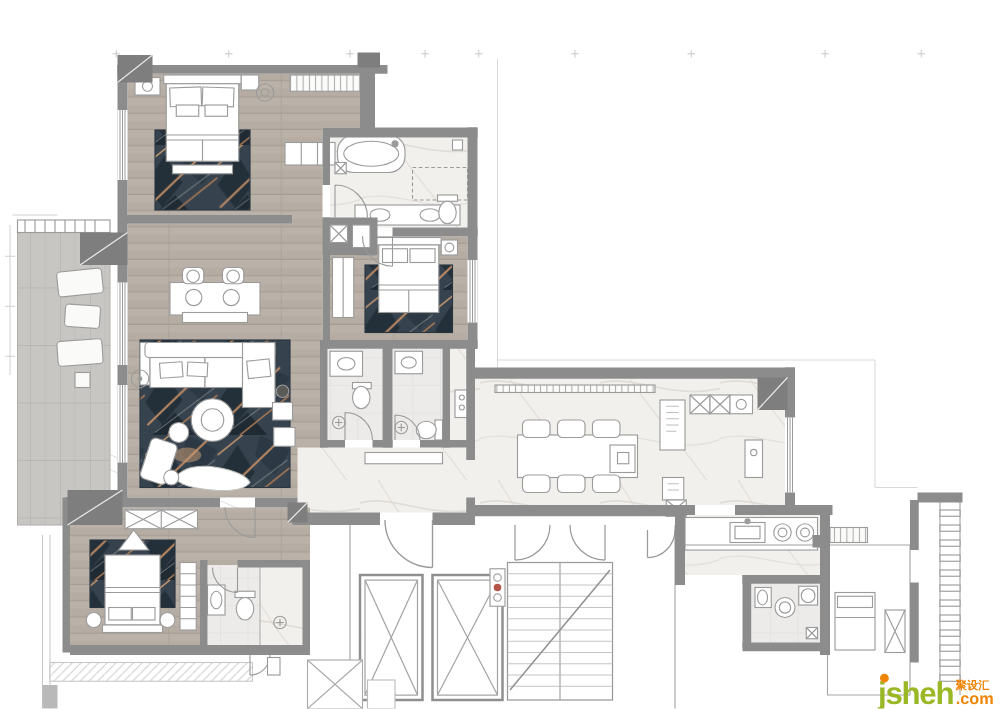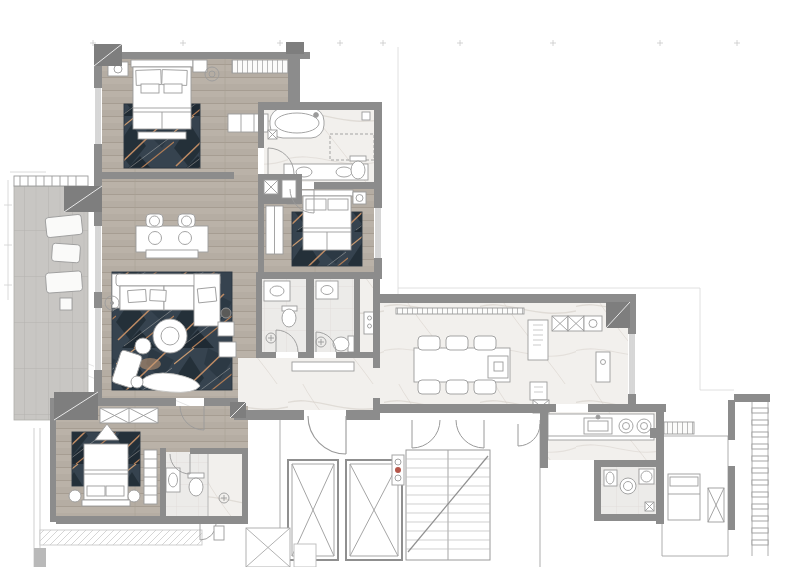--- a/index.html
+++ b/index.html
@@ -445,13 +445,23 @@
     <path d="M268,148 A26,26 0 0 1 294,174 M268,148 V174"></path>
     <path d="M290,189 A24,24 0 0 0 314,213 M314,189 V213"></path>
     <path d="M298,352 A22,22 0 0 0 276,330 M276,352 V330"></path>
     <path d="M336,352 A20,20 0 0 0 316,332 M316,352 V332"></path>
     <path d="M180,406 A24,24 0 0 0 204,430 M204,406 V430"></path>
     <path d="M170,454 A20,20 0 0 0 190,474 M190,454 V474"></path>
     <path d="M308,416 A38,38 0 0 0 346,454 M346,416 V454" stroke-width="1.1"></path>
   </g>
 </svg>
 
+<div class="wm">
+  <div class="wm-brand">
+    <span class="wm-dot"></span>
+    <span>jsheh</span>
+  </div>
+  <div class="wm-side">
+    <span class="wm-cn">聚设汇</span>
+    <span class="wm-com">.com</span>
+  </div>
 </div>
+</div>
 
 </body></html>

